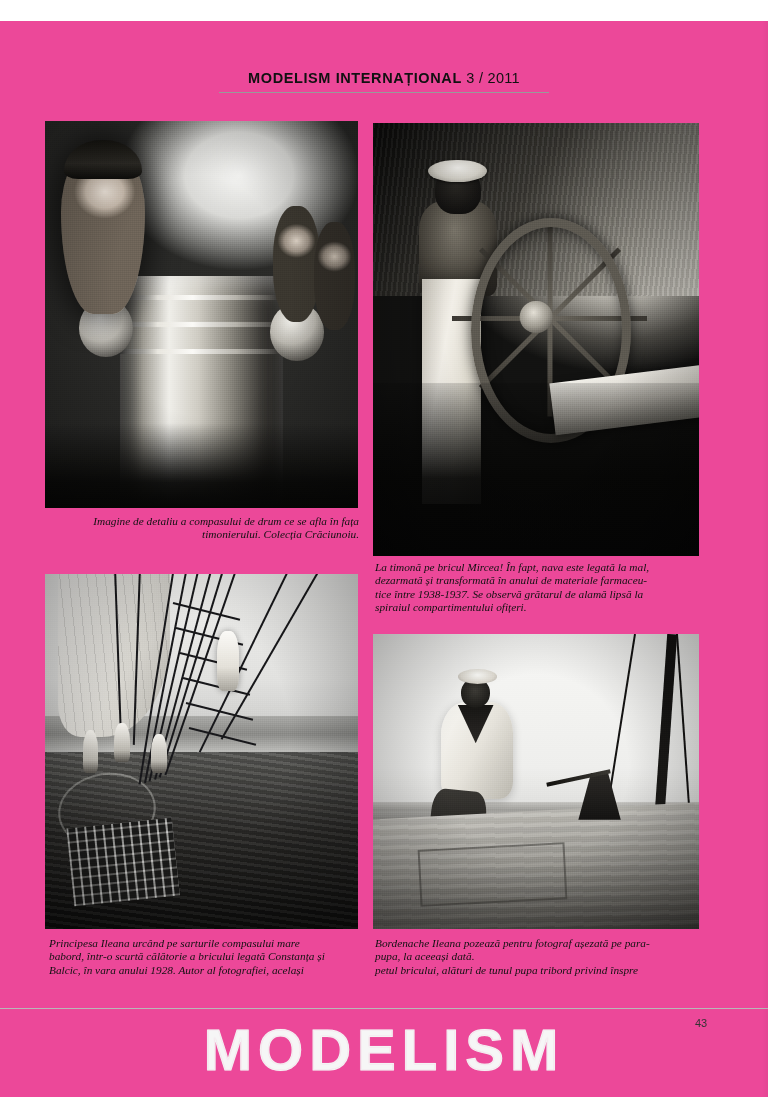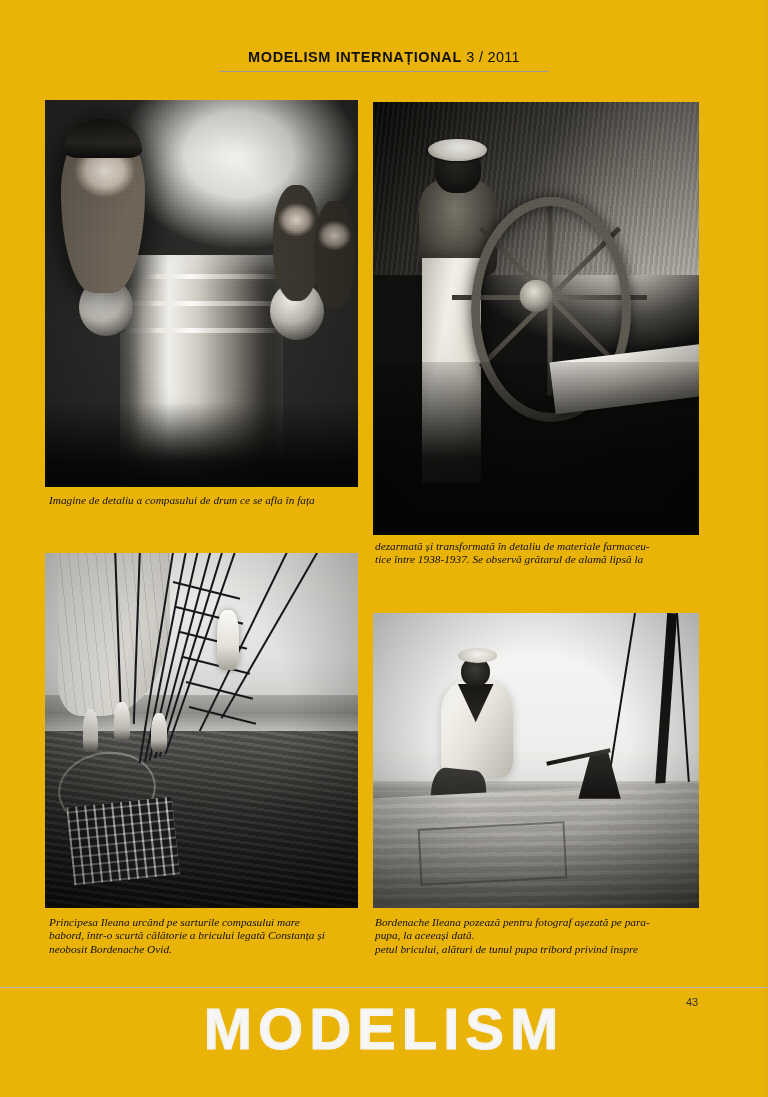--- a/index.html
+++ b/index.html
@@ -14,21 +14,22 @@
     position: relative;
     overflow: hidden;
     font-family: "Liberation Serif", serif;
     color: #111;
   }
 
   
   .page {
     position: absolute;
     inset: 0;
-    background: #eab308;
+    background: #ec4899;
+    margin-top: 21px;
   }
 
   
   .header {
     position: absolute;
     left: 0;
     top: 48px;
     width: 768px;
     text-align: center;
   }
@@ -347,21 +348,21 @@
 
   
   .caption {
     position: absolute;
     font-family: "Liberation Serif", serif;
     font-style: italic;
     font-size: 11.3px;
     line-height: 13.4px;
     color: #111;
   }
-  #caption-compass { left: 49px; top: 494px; width: 310px; }
+  #caption-compass { left: 49px; top: 494px; width: 310px; text-align: right; }
   #caption-helm    { left: 375px; top: 540px; width: 318px; }
   #caption-rigging { left: 49px; top: 916px; width: 310px; }
   #caption-bulwark { left: 375px; top: 916px; width: 318px; }
   .caption .line { display: block; white-space: pre; }
 
   
   .footer-rule {
     position: absolute;
     left: 0; top: 987px;
     width: 768px; height: 1px;
@@ -378,21 +379,21 @@
     letter-spacing: 6px;
     color: transparent;
     -webkit-text-stroke: 1px #f4f4f4;
     text-shadow: 0 0 1px #f6f6f6;
     user-select: none;
   }
   .page-number {
     position: absolute;
     left: 686px; top: 996px;
     width: 30px;
-    text-align: left;
+    text-align: center;
     font-family: "Liberation Sans", sans-serif;
     font-size: 11px;
     color: #333;
   }
 
   
   .edge-shade {
     position: absolute;
     right: 0; top: 0; width: 6px; height: 1097px;
     background: linear-gradient(90deg, rgba(0,0,0,0) 0%, rgba(0,0,0,.035) 100%);
@@ -419,20 +420,21 @@
     <div class="p1-cap"></div>
     <div class="p1-sailor-a"></div>
     <div class="p1-sailor-b"></div>
     <div class="p1-dark-bottom"></div>
     <div class="grain"></div>
     <div class="vignette"></div>
   </div>
 
   <div class="caption" id="caption-compass">
     <span class="line">Imagine de detaliu a compasului de drum ce se afla în fața</span>
+    <span class="line">timonierului. Colecția Crăciunoiu.</span>
   </div>
 
   <div class="photo" id="photo-helm">
     <div class="p2-bulkhead"></div>
     <div class="p2-torso"></div>
     <div class="p2-sailor-head"></div>
     <div class="p2-sailor-hat"></div>
     <div class="p2-trousers"></div>
     <div class="p2-spoke s0"></div>
     <div class="p2-spoke s1"></div>
@@ -444,22 +446,24 @@
     <div class="p2-spoke s7"></div>
     <div class="p2-wheel"></div>
     <div class="p2-hub"></div>
     <div class="p2-deckrail"></div>
     <div class="p2-dark-lower"></div>
     <div class="grain"></div>
     <div class="vignette"></div>
   </div>
 
   <div class="caption" id="caption-helm">
-    <span class="line">dezarmată și transformată în detaliu de materiale farmaceu-</span>
+    <span class="line">La timonă pe bricul Mircea! În fapt, nava este legată la mal,</span>
+    <span class="line">dezarmată și transformată în anului de materiale farmaceu-</span>
     <span class="line">tice între 1938-1937. Se observă grătarul de alamă lipsă la</span>
+    <span class="line">spiraiul compartimentului ofițeri.</span>
   </div>
 
   <div class="photo" id="photo-rigging">
     <div class="p3-sky"></div>
     <div class="p3-sea"></div>
     <div class="p3-sail"></div>
     <div class="p3-deck"></div>
     <div class="p3-circle"></div>
     <div class="p3-hatch"></div>
 
@@ -486,21 +490,21 @@
     <div class="p3-crew" style="left:22%; top:42%; width:5%; height:11%;"></div>
     <div class="p3-crew" style="left:34%; top:45%; width:5%; height:11%;"></div>
 
     <div class="grain"></div>
     <div class="vignette"></div>
   </div>
 
   <div class="caption" id="caption-rigging">
     <span class="line">Principesa Ileana urcând pe sarturile compasului mare</span>
     <span class="line">babord, într-o scurtă călătorie a bricului legată Constanța și</span>
-    <span class="line">neobosit Bordenache Ovid.</span>
+    <span class="line">Balcic, în vara anului 1928. Autor al fotografiei, același</span>
   </div>
 
   <div class="photo" id="photo-bulwark">
     <div class="p4-sky"></div>
     <div class="p4-horizon"></div>
     <div class="p4-stay" style="left:80%; transform:rotate(9deg);"></div>
     <div class="p4-stay" style="left:93%; transform:rotate(-4deg);"></div>
     <div class="p4-mast"></div>
     <div class="p4-figure-body"></div>
     <div class="p4-collar"></div>

